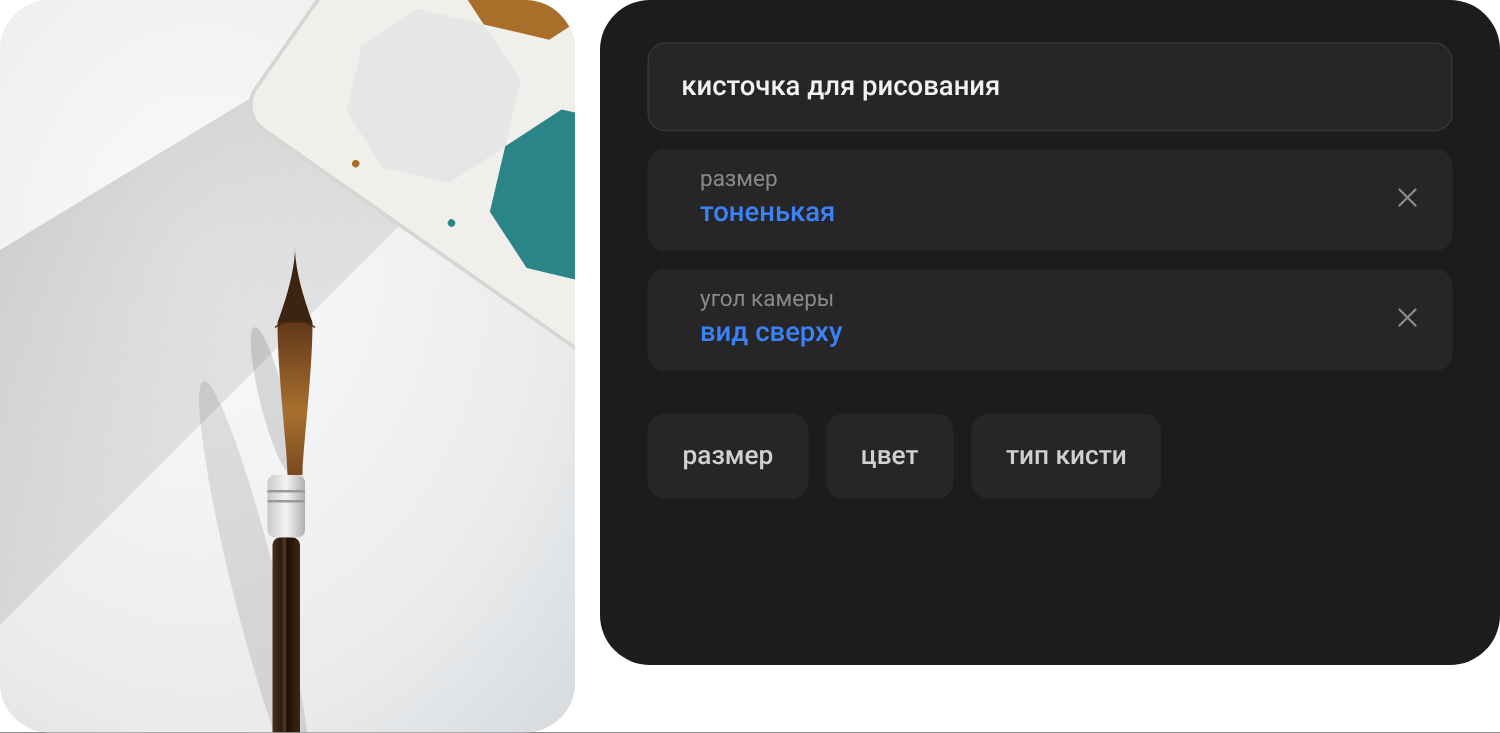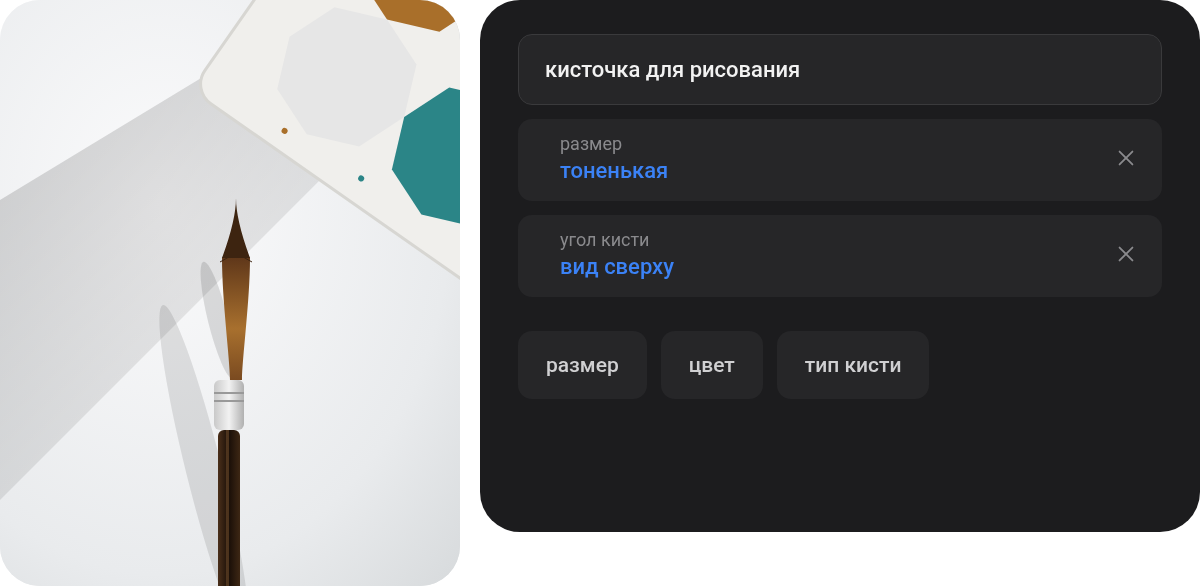--- a/index.html
+++ b/index.html
@@ -166,21 +166,21 @@
     <div class="close-btn">
       <svg viewBox="0 0 24 24" fill="none" stroke="currentColor" stroke-width="2" stroke-linecap="round">
         <line x1="5" y1="5" x2="19" y2="19"></line>
           <line x1="19" y1="5" x2="5" y2="19"></line>
       </svg>
     </div>
   </div>
 
   <div class="filter-row">
     <div class="filter-text">
-      <span class="filter-label">угол кисти</span>
+      <span class="filter-label">угол камеры</span>
       <span class="filter-value">вид сверху</span>
     </div>
     <div class="close-btn">
       <svg viewBox="0 0 24 24" fill="none" stroke="currentColor" stroke-width="2" stroke-linecap="round">
         <line x1="5" y1="5" x2="19" y2="19"></line>
           <line x1="19" y1="5" x2="5" y2="19"></line>
       </svg>
     </div>
   </div>
 

